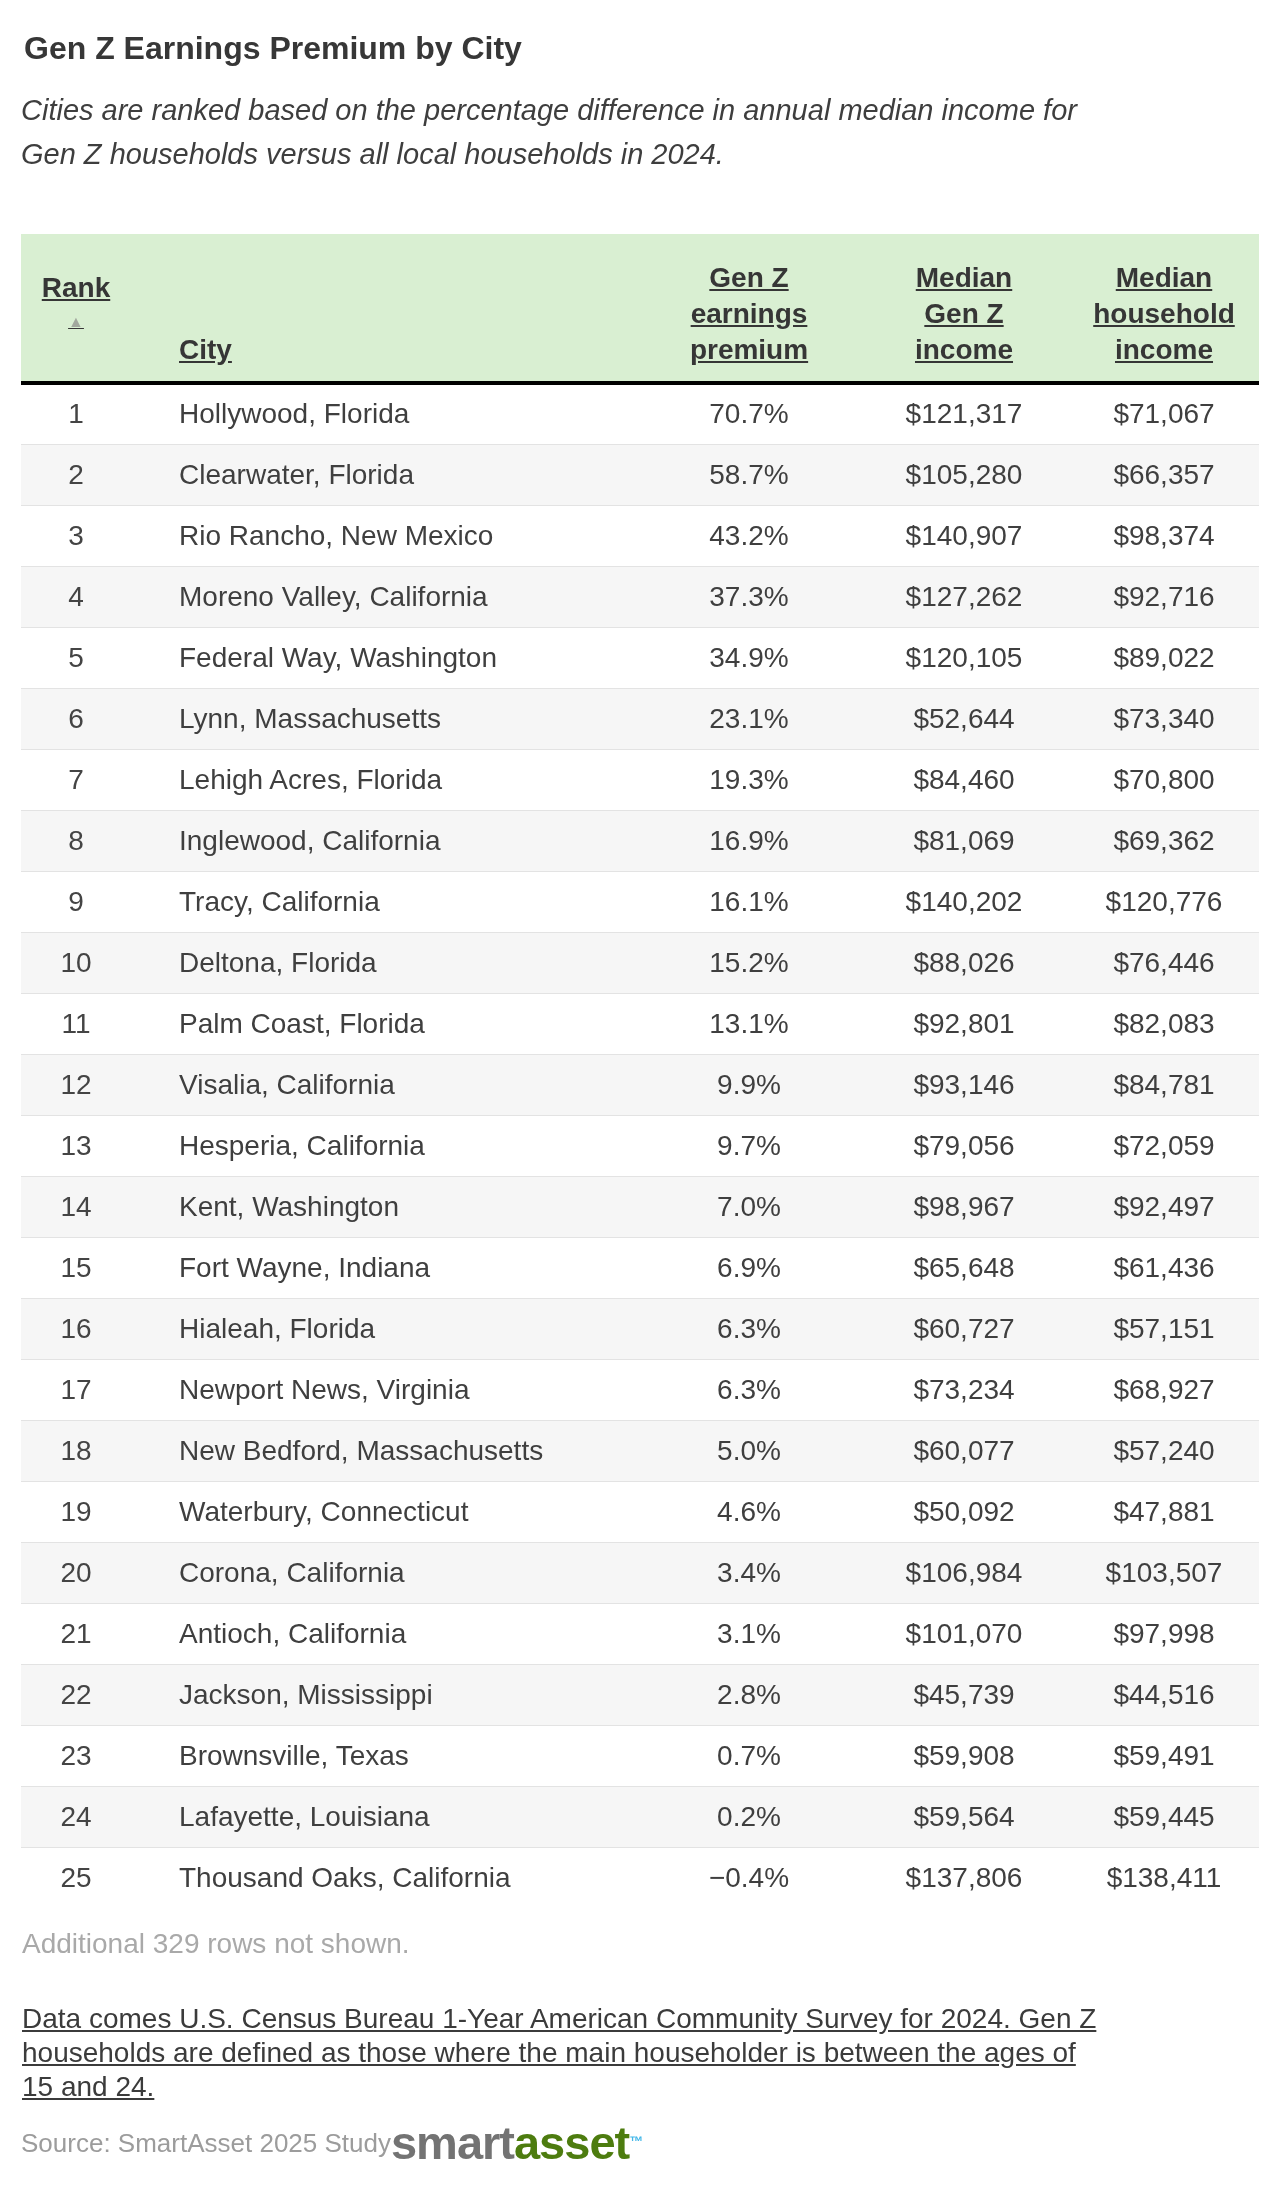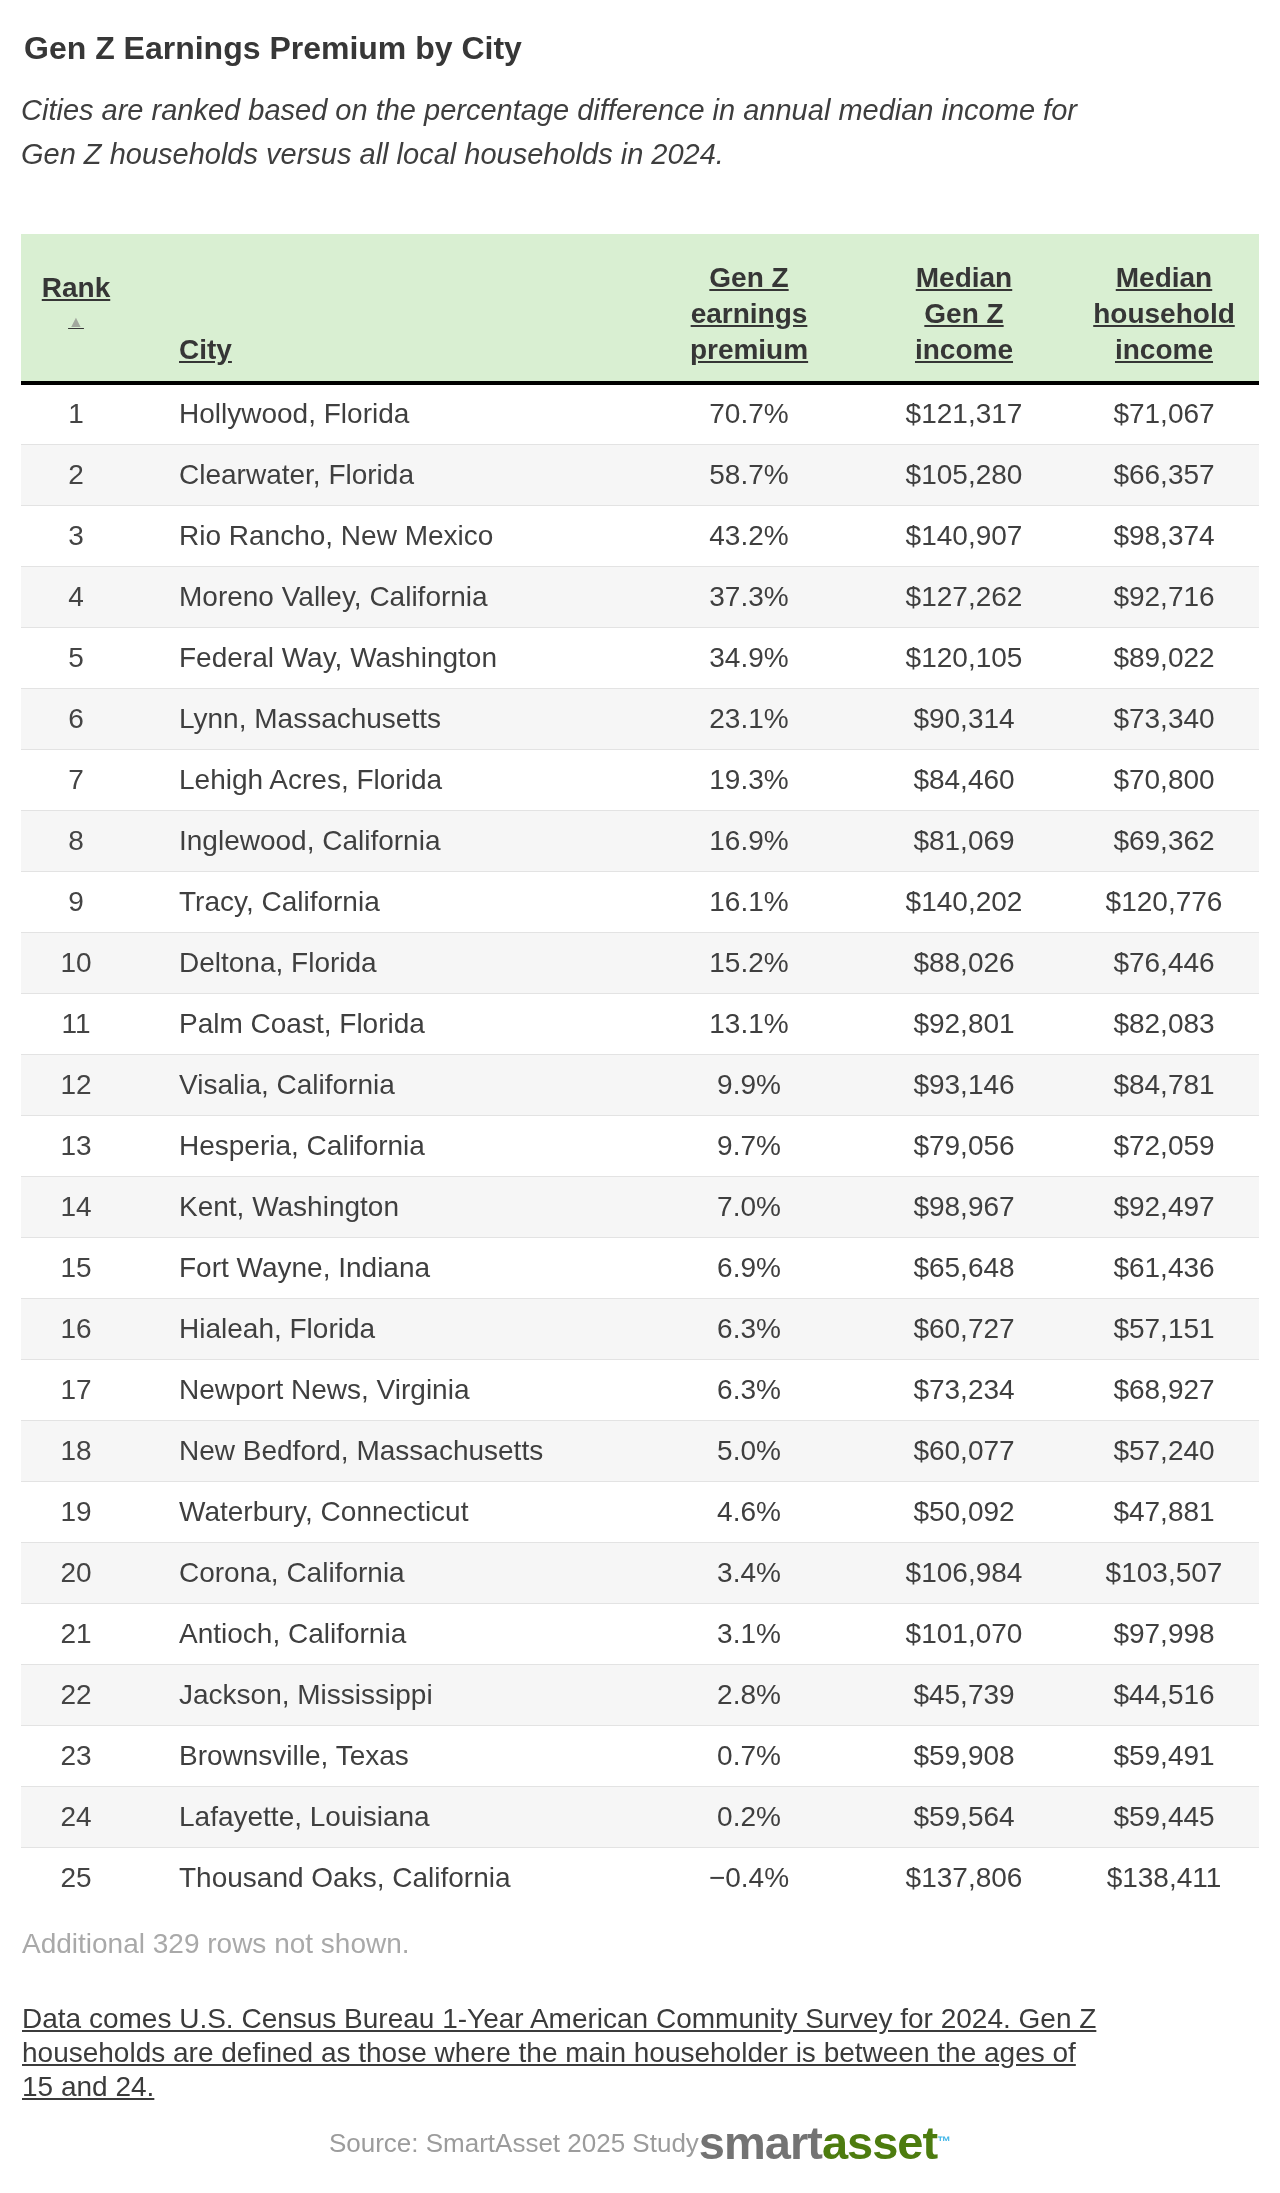--- a/index.html
+++ b/index.html
@@ -66,21 +66,21 @@
     font-size: 28px; color: #a9a9a9;
   }
   .methodology {
     margin: 42px 0 0 1px;
     font-size: 28px; line-height: 34px; color: #3b3b3b;
     white-space: pre-line;
     text-decoration: underline;
   }
   .footer-row {
     margin-top: 14px;
-    display: flex; justify-content: center; align-items: center;
+    display: flex; justify-content: flex-start; align-items: center;
     padding-bottom: 6px;
   }
   .source-line { font-size: 26px; color: #9c9c9c; }
   .brand-logo {
     font-size: 47px; font-weight: 600; letter-spacing: -1px;
     line-height: 50px; white-space: nowrap;
   }
   .brand-smart { color: #737373; }
   .brand-asset { color: #4d7c0f; }
   .brand-tm {
@@ -156,21 +156,21 @@
       <td class="td-rank">5</td>
       <td class="td-city">Federal Way, Washington</td>
       <td class="td-num">34.9%</td>
       <td class="td-num">$120,105</td>
       <td class="td-num">$89,022</td>
     </tr>
         <tr class="alt">
       <td class="td-rank">6</td>
       <td class="td-city">Lynn, Massachusetts</td>
       <td class="td-num">23.1%</td>
-      <td class="td-num">$90,314</td>
+      <td class="td-num">$52,644</td>
       <td class="td-num">$73,340</td>
     </tr>
         <tr>
       <td class="td-rank">7</td>
       <td class="td-city">Lehigh Acres, Florida</td>
       <td class="td-num">19.3%</td>
       <td class="td-num">$84,460</td>
       <td class="td-num">$70,800</td>
     </tr>
         <tr class="alt">

